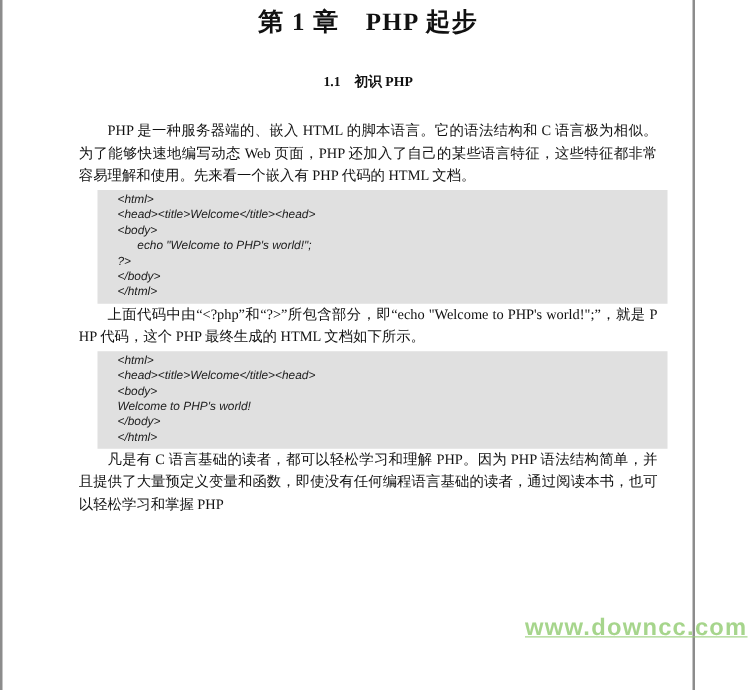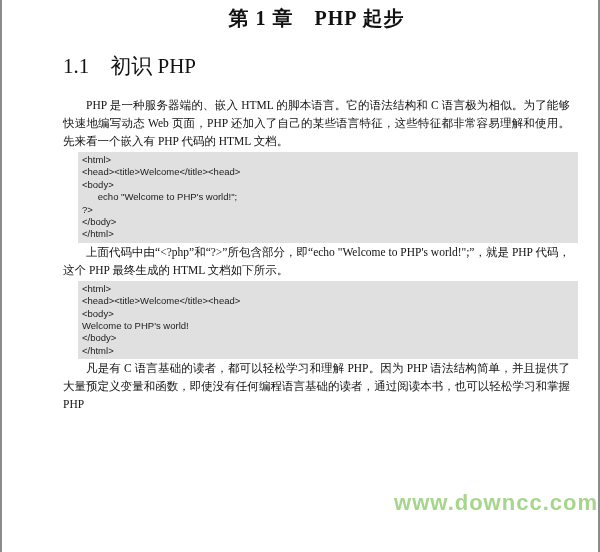--- a/index.html
+++ b/index.html
@@ -10,54 +10,56 @@
   body {
     width: 600px;
     height: 552px;
     overflow: hidden;
     position: relative;
     font-family: "Liberation Serif", serif;
     color: #111111;
   }
   .page {
     box-sizing: border-box;
-    width: 600px;
+    width: 556px;
     height: 552px;
     border-left: 2px solid #8c8c8c;
     border-right: 2px solid #8c8c8c;
     padding: 6px 28px 0 61px;
     overflow: hidden;
     background: #ffffff;
   }
   .chapter-title {
     margin: 0 0 26px 0;
     text-align: center;
     font-size: 20px;
     font-weight: bold;
     letter-spacing: 1px;
     line-height: 24px;
   }
   .section-title {
     margin: 6px 0 20px 0;
-    font-size: 21px;
-    font-weight: normal;
+    text-align: center;
+    font-size: 11px;
+    font-weight: bold;
     line-height: 20px;
   }
   p.body-para {
     margin: 0;
     font-size: 11.5px;
     line-height: 18px;
     text-align: justify;
     text-indent: 2em;
     word-break: break-all;
   }
   .code-block {
     margin: 2px -8px 0 15px;
-    padding: 2px 0 2px 4px;
+    padding: 2px 0 2px 16px;
     background: #e0e0e0;
+    font-style: italic;
   }
   .code-line {
     font-family: "Liberation Sans", sans-serif;
     font-size: 9.5px;
     line-height: 12.4px;
     color: #1b1b1b;
     white-space: pre;
   }
   .watermark {
     position: absolute;
@@ -71,27 +73,28 @@
   .wm-name {
     font-size: 29px;
     font-weight: bold;
     letter-spacing: 3px;
     color: rgba(102, 186, 60, 0.62);
     -webkit-text-stroke: 1.5px rgba(85, 170, 45, 0.9);
     line-height: 30px;
     white-space: nowrap;
   }
   .wm-url {
-    font-size: 22px;
+    font-size: 19px;
     font-weight: bold;
     letter-spacing: 1px;
     color: rgba(150, 206, 120, 0.85);
     margin-top: -8px;
     line-height: 20px;
     white-space: nowrap;
+    text-decoration: underline;
   }
 </style>
 </head>
 <body>
 
 <div class="page">
 
   <h1 class="chapter-title">第 1 章　PHP 起步</h1>
 
 

